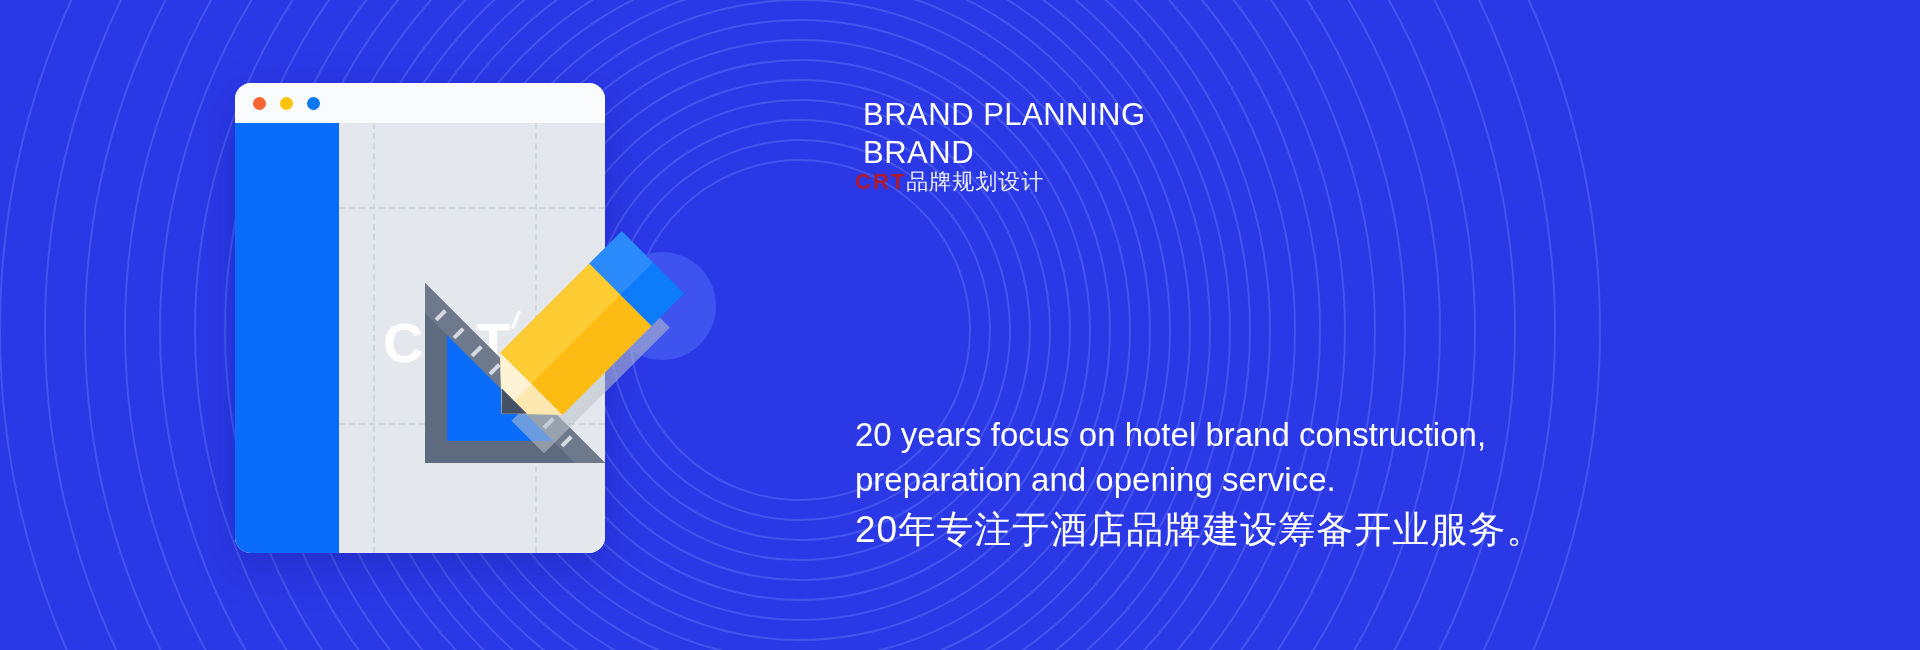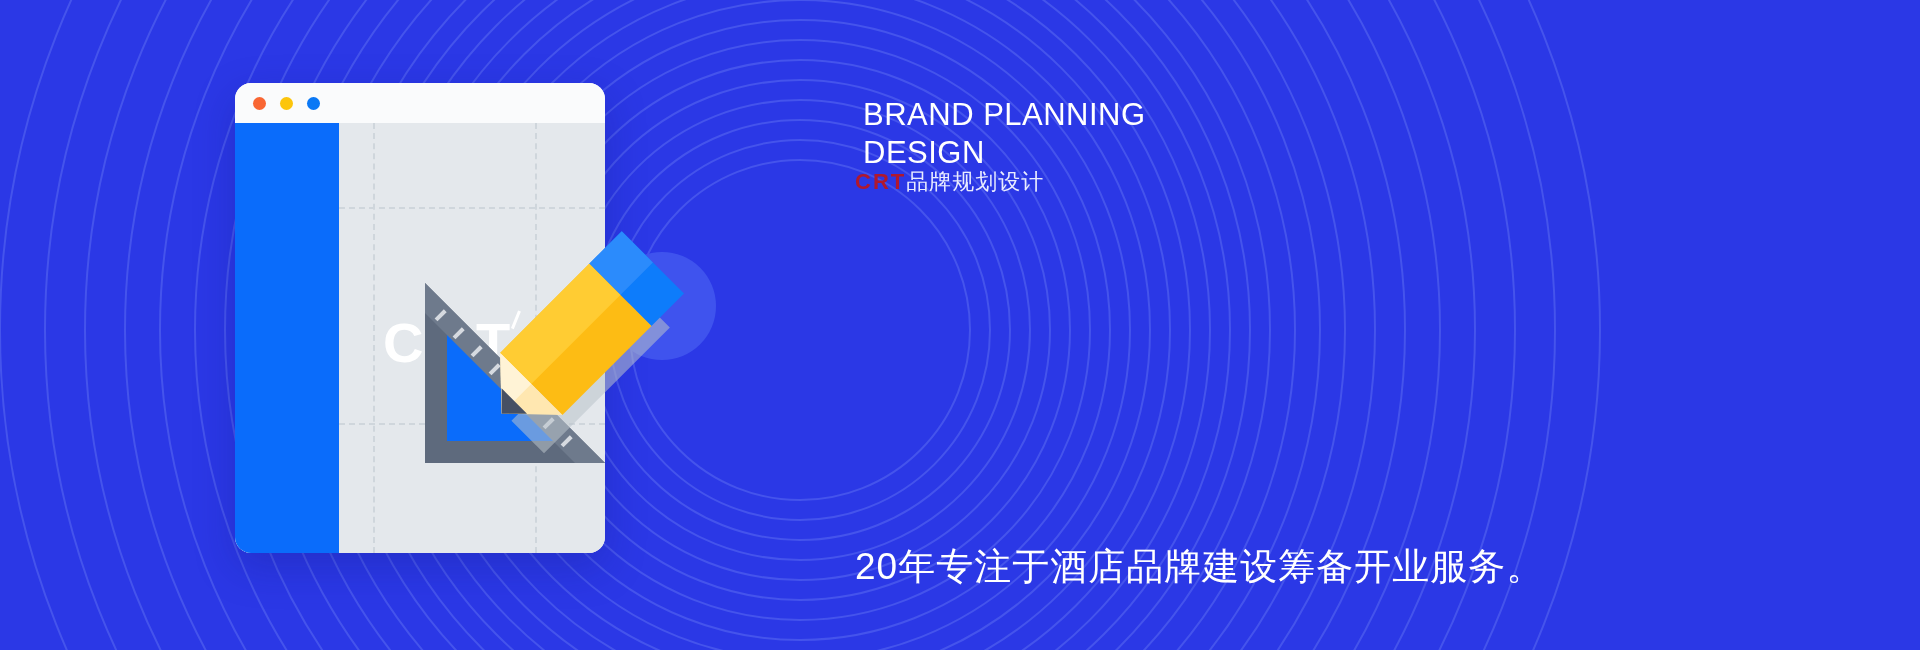--- a/index.html
+++ b/index.html
@@ -204,21 +204,20 @@
 
   .tagline-cn {
     position: absolute;
     left: 0;
     top: 505px;
     color: #ffffff;
     font-size: 37px;
     line-height: 50px;
     letter-spacing: 1px;
     white-space: nowrap;
-    margin-top: 37px;
   }
 </style>
 </head>
 <body>
 
 <div class="banner">
 
   <svg class="bg-arcs" width="1920" height="650" viewBox="0 0 1920 650">
     <defs>
       <clipPath id="bannerClip">
@@ -316,24 +315,28 @@
 
         <path d="M88,206 L124,206 L106,224 Z" fill="#465064"></path>
       </g>
     </svg>
   </div>
 
   <div class="text-block">
 
     <h1 class="headline">
       <span>BRAND PLANNING</span><br>
-      <span>DESIGN</span>
+      <span>BRAND</span>
     </h1>
 
     <div class="subhead">
       <span class="subhead-brand">CRT</span><span class="subhead-cn">品牌规划设计</span>
     </div>
 
+    <div class="tagline-en">
+      <span>20 years focus on hotel brand construction,</span>
+      <span>preparation and opening service.</span>
+    </div>
 
     <div class="tagline-cn">20年专注于酒店品牌建设筹备开业服务。</div>
   </div>
 
 </div>
 
 </body></html>

